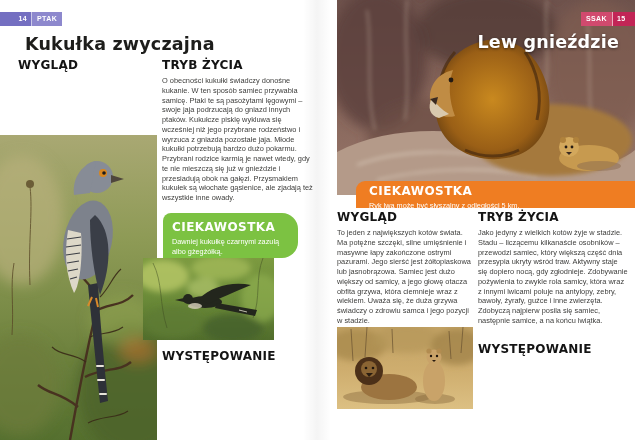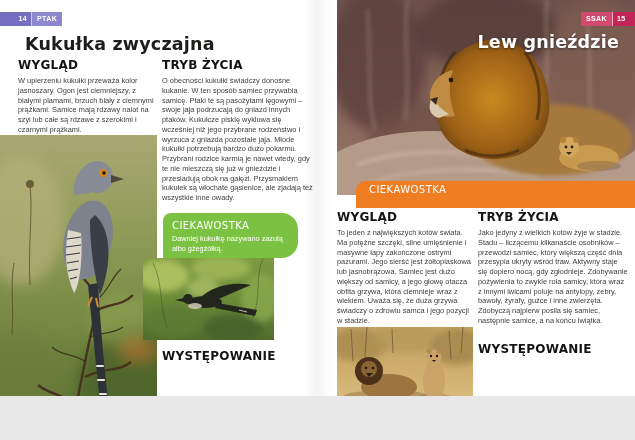--- a/index.html
+++ b/index.html
@@ -1,16 +1,16 @@
 <!DOCTYPE html>
 <html lang="pl" style="--accent-green: #7cc242; --accent-orange: #ef7d22; --tab-purple: #746fc1; --tab-purple-light: #8d88cd; --tab-crimson: #c22556; --tab-crimson-light: #d14a6e; --title-dark: #1d1d1b; --body-text: #3d3d3b;"><head>
 <meta charset="utf-8">
 <style>
   html,body{margin:0;padding:0;background:#e8e8e8}
-  .spread{position:relative;width:635px;height:396px;background:#ffffff;overflow:hidden;
+  .spread{position:relative;width:635px;height:440px;background:#ffffff;overflow:hidden;
           font-family:"Liberation Sans",sans-serif}
   h1,h2,h3,p,figure{margin:0;padding:0}
 
   .gutter{position:absolute;left:303px;top:0;width:28px;height:100%;
           background:linear-gradient(to right,rgba(0,0,0,0),rgba(0,0,0,.045) 50%,rgba(0,0,0,0))}
 
   
   .tab{position:absolute;top:12px;height:14px;display:flex;font-size:7px;font-weight:bold;
        color:#fff;letter-spacing:.4px;line-height:14px;z-index:6}
   .tab-left{left:0}
@@ -42,21 +42,21 @@
   
   .photo{position:absolute;overflow:hidden}
   .photo svg{display:block;width:100%;height:100%}
   #photo-cuckoo{left:0;top:135px;width:157px;height:305px;z-index:2}
   #photo-flying{left:143px;top:258px;width:131px;height:82px;z-index:3}
   #photo-hero{left:337px;top:0;width:298px;height:195px;z-index:1}
   #photo-pair{left:337px;top:327px;width:136px;height:82px;z-index:2}
 
   
   .factbox{position:absolute;color:#fff;box-sizing:border-box;z-index:5}
-  .factbox h3{font-family:"DejaVu Sans",sans-serif;font-size:10px;font-weight:400;
+  .factbox h3{font-family:"DejaVu Sans",sans-serif;font-size:12px;font-weight:700;
               letter-spacing:.45px;margin-bottom:3px}
   .factbox p{font-size:7.3px;line-height:1.35}
   .factbox-green{left:163px;top:213px;width:135px;height:45px;
                  background:var(--accent-green,#7cc242);border-radius:8px 16px 16px 0;
                  padding:7px 10px 0 9px}
   .factbox-orange{left:356px;top:181px;width:279px;height:27px;
                   background:var(--accent-orange,#ef7d22);border-radius:9px 0 0 0;
                   padding:3px 0 0 13px}
 </style>
 </head>
@@ -69,21 +69,20 @@
 
     <div class="tab tab-left">
       <span class="num">14</span>
       <span class="cat">PTAK</span>
     </div>
 
     <h1 class="title title-left">Kukułka zwyczajna</h1>
 
     <div class="col" id="col-l1">
       <h2>WYGLĄD</h2>
-      <p>W upierzeniu kukułki przeważa kolor jasnoszary. Ogon jest ciemniejszy, z białymi plamami, brzuch biały z ciemnymi prążkami. Samice mają rdzawy nalot na szyi lub całe są rdzawe z szerokimi i czarnymi prążkami.</p>
     </div>
 
     <div class="col" id="col-l2">
       <h2>TRYB ŻYCIA</h2>
       <p>O obecności kukułki świadczy donośne kukanie. W ten sposób samiec przywabia samicę. Ptaki te są pasożytami lęgowymi – swoje jaja podrzucają do gniazd innych ptaków. Kukułcze pisklę wykluwa się wcześniej niż jego przybrane rodzeństwo i wyrzuca z gniazda pozostałe jaja. Młode kukułki potrzebują bardzo dużo pokarmu. Przybrani rodzice karmią je nawet wtedy, gdy te nie mieszczą się już w gnieździe i przesiadują obok na gałęzi. Przysmakiem kukułek są włochate gąsienice, ale zjadają też wszystkie inne owady.</p>
     </div>
 
     <figure class="photo" id="photo-cuckoo">
       <svg viewBox="0 0 157 305" preserveAspectRatio="none" aria-hidden="true">
         <defs>
@@ -146,21 +145,21 @@
           <circle cx="103" cy="38" r="4" fill="#d8861f"></circle>
             <circle cx="104" cy="38" r="1.8" fill="#1c1c1c"></circle>
           <path d="M111 40 L 124 44 L 111 48 Z" fill="#4f463c"></path>
           <path d="M92 162 l-4 9 M96 163 l2 9" stroke="#d98a2b" stroke-width="2" fill="none"></path>
         </g>
       </svg>
     </figure>
 
     <div class="factbox factbox-green">
       <h3>CIEKAWOSTKA</h3>
-      <p>Dawniej kukułkę nazywano zazulą albo gżegżółką.</p>
+      <p>Dawniej kukułkę czarnymi zazulą albo gżegżółką.</p>
     </div>
 
     <figure class="photo" id="photo-flying">
       <svg viewBox="0 0 131 82" preserveAspectRatio="none" aria-hidden="true">
         <defs>
           <linearGradient id="fg1" x1="0" y1="0" x2="0" y2="1">
             <stop offset="0" stop-color="#7c9a40"></stop>
               <stop offset=".5" stop-color="#6a8a38"></stop>
               <stop offset="1" stop-color="#516d2c"></stop>
           </linearGradient>
@@ -266,20 +265,21 @@
 
     <div class="tab tab-right">
       <span class="cat">SSAK</span>
       <span class="num">15</span>
     </div>
 
     <h1 class="title title-right">Lew gnieździe</h1>
 
     <div class="factbox factbox-orange">
       <h3>CIEKAWOSTKA</h3>
+      <p>Ryk lwa może być słyszalny z odległości 5 km.</p>
     </div>
 
     <div class="col" id="col-r1">
       <h2>WYGLĄD</h2>
       <p>To jeden z największych kotów świata. Ma potężne szczęki, silne umięśnienie i masywne łapy zakończone ostrymi pazurami. Jego sierść jest żółtopiaskowa lub jasnobrązowa. Samiec jest dużo większy od samicy, a jego głowę otacza obfita grzywa, która ciemnieje wraz z wiekiem. Uważa się, że duża grzywa świadczy o zdrowiu samca i jego pozycji w stadzie.</p>
     </div>
 
     <div class="col" id="col-r2">
       <h2>TRYB ŻYCIA</h2>
       <p>Jako jedyny z wielkich kotów żyje w stadzie. Stadu – liczącemu kilkanaście osobników – przewodzi samiec, który większą część dnia przesypia ukryty wśród traw. Aktywny staje się dopiero nocą, gdy zgłodnieje. Zdobywanie pożywienia to zwykle rola samicy, która wraz z innymi lwicami poluje na antylopy, zebry, bawoły, żyrafy, guźce i inne zwierzęta. Zdobyczą najpierw posila się samiec, następnie samice, a na końcu lwiątka.</p>

